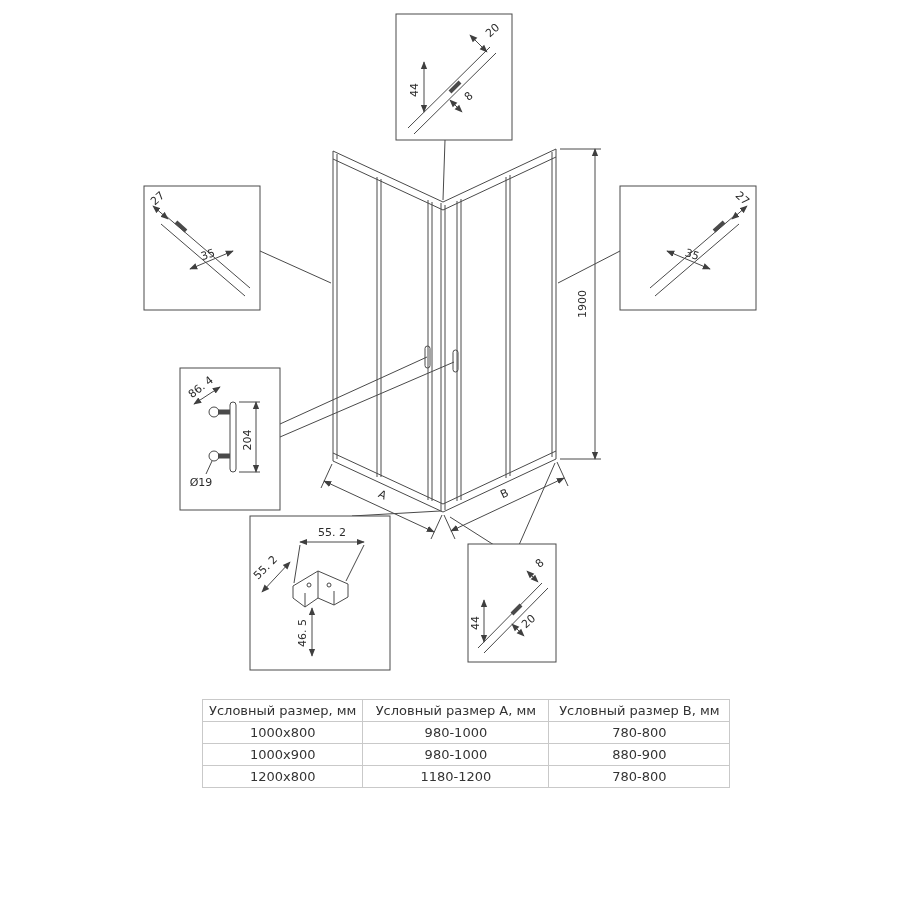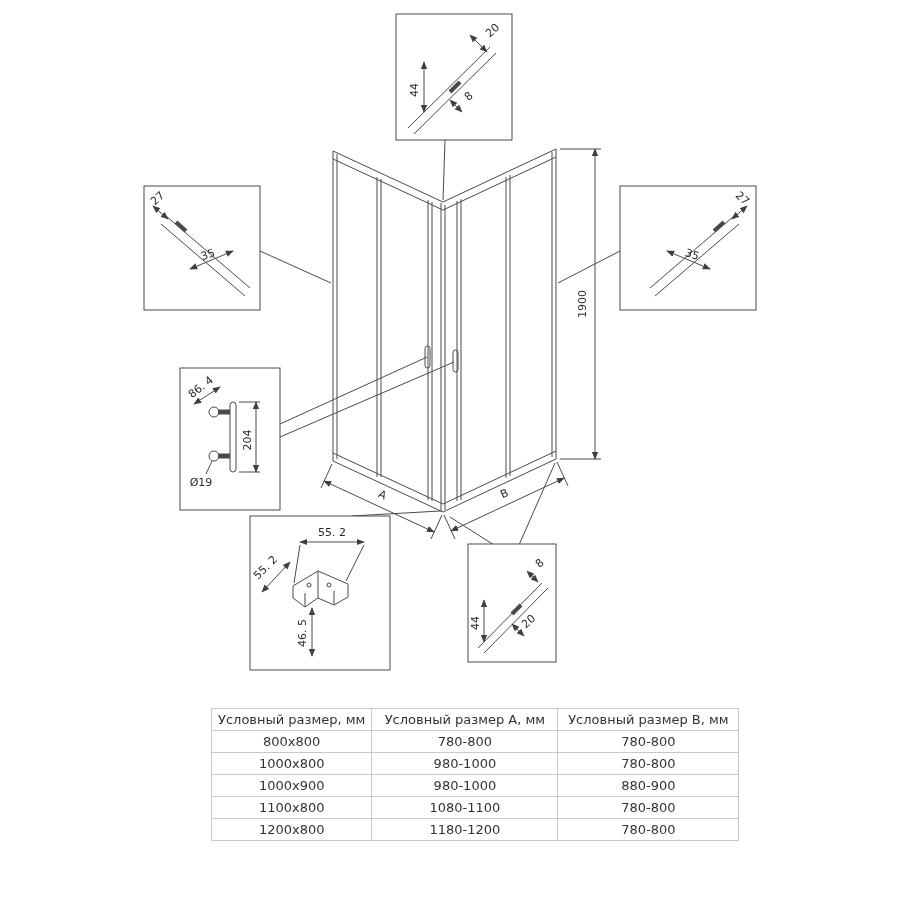--- a/index.html
+++ b/index.html
@@ -12,24 +12,23 @@
   }
   svg { position:absolute; top:0; left:0; }
   svg text {
     font-family:"DejaVu Sans", sans-serif;
     font-size:11px;
     fill:#2b2b2b;
     stroke:none;
   }
   .size-table {
     position:absolute;
-    left:211px; top:699px;
+    left:202px; top:699px;
     border-collapse:collapse;
     table-layout:fixed;
-    margin-top:9px;
   }
   .size-table th, .size-table td {
     border:1px solid #c9c9c9;
     font-size:13px;
     font-weight:400;
     color:#333;
     text-align:center;
     padding:2px 6px;
     height:17px;
     white-space:nowrap;
@@ -201,40 +200,30 @@
       </colgroup>
     <thead>
       <tr>
         <th>Условный размер, мм</th>
         <th>Условный размер А, мм</th>
         <th>Условный размер В, мм</th>
       </tr>
     </thead>
     <tbody>
       <tr>
-        <td>800x800</td>
-        <td>780-800</td>
-        <td>780-800</td>
-      </tr>
-      <tr>
         <td>1000x800</td>
         <td>980-1000</td>
         <td>780-800</td>
       </tr>
       <tr>
         <td>1000x900</td>
         <td>980-1000</td>
         <td>880-900</td>
       </tr>
       <tr>
-        <td>1100x800</td>
-        <td>1080-1100</td>
-        <td>780-800</td>
-      </tr>
-      <tr>
         <td>1200x800</td>
         <td>1180-1200</td>
         <td>780-800</td>
       </tr>
     </tbody>
   </table>
 
 </div>
 
 </body></html>

